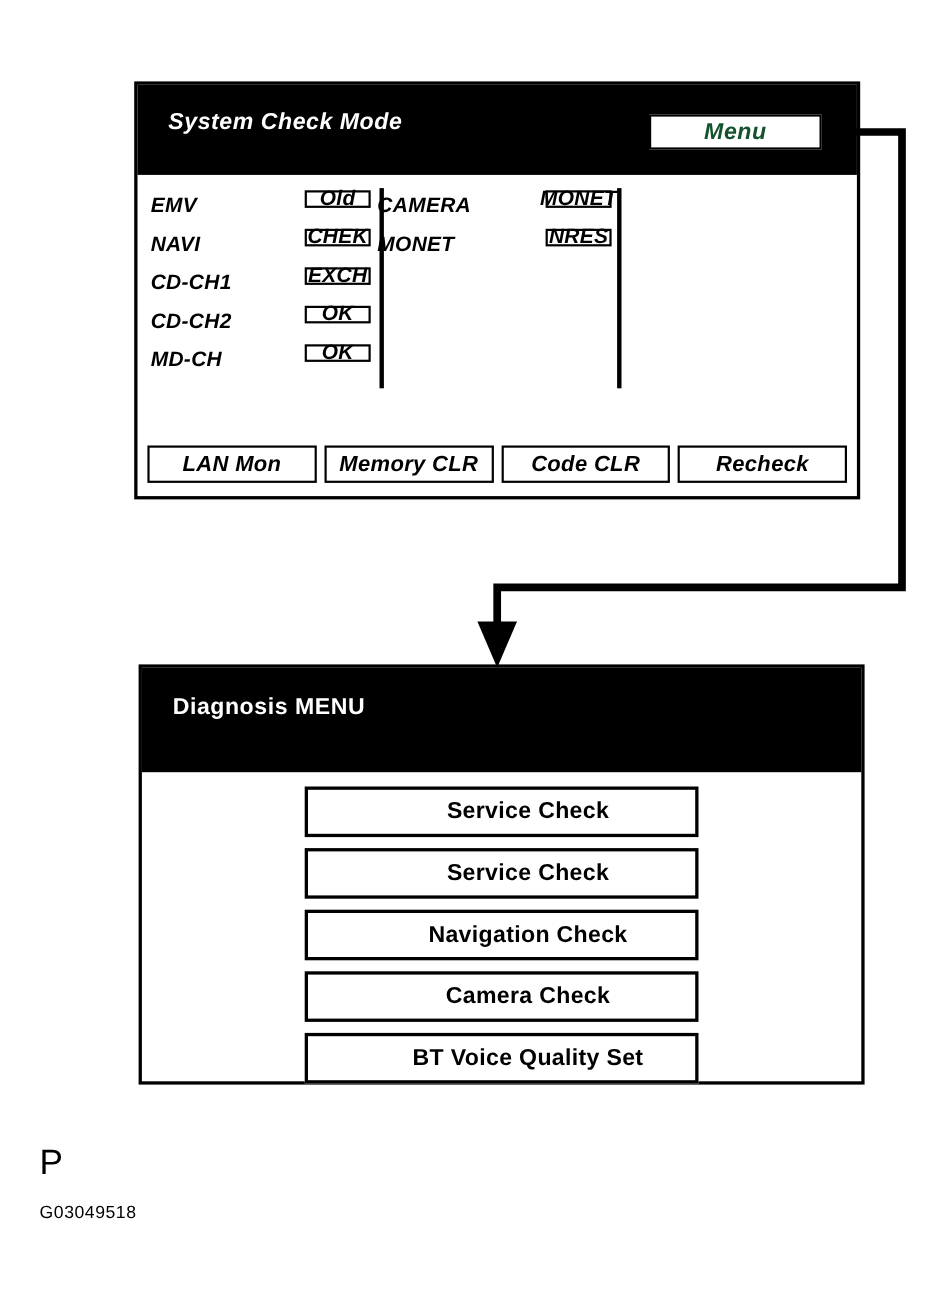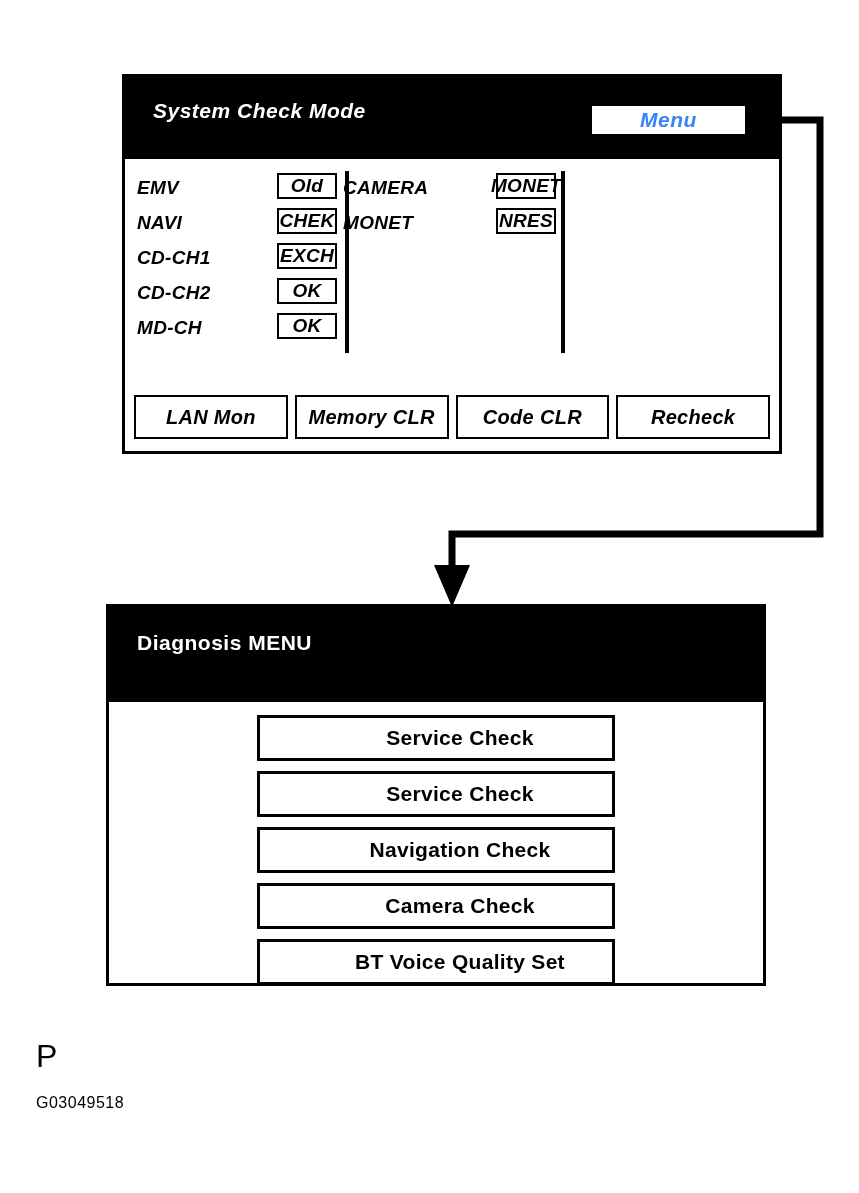--- a/index.html
+++ b/index.html
@@ -56,21 +56,21 @@
 
   .menu-button {
     position: absolute;
     left: 465px;
     top: 27px;
     width: 157px;
     height: 32px;
     background: #ffffff;
     border: 2px solid #000000;
     box-sizing: border-box;
-    color: #3b82f6;
+    color: #14532d;
     font-size: 21px;
     font-weight: bold;
     display: flex;
     align-items: center;
     justify-content: center;
     letter-spacing: 0.5px;
   }
 
   .sc-body {
     position: absolute;
@@ -96,21 +96,21 @@
     top: 4px;
     font-size: 19px;
     font-weight: bold;
     letter-spacing: 0.3px;
     white-space: nowrap;
   }
   .status-badge {
     position: absolute;
     top: 0;
     width: 60px;
-    height: 26px;
+    height: 16px;
     border: 2px solid #000000;
     box-sizing: border-box;
     background: #ffffff;
     font-size: 19px;
     font-weight: bold;
     display: flex;
     align-items: center;
     justify-content: center;
     letter-spacing: 0.3px;
   }
@@ -125,41 +125,41 @@
     height: 182px;
   }
   #divider-1 { left: 220px; }
   #divider-2 { left: 436px; }
 
   .sc-footer {
     position: absolute;
     left: 9px;
     right: 9px;
     bottom: 12px;
-    height: 44px;
+    height: 34px;
     display: flex;
     gap: 7px;
   }
   .footer-button {
     flex: 1;
     border: 2px solid #000000;
     box-sizing: border-box;
     background: #ffffff;
     font-size: 20px;
     font-weight: bold;
     display: flex;
     align-items: center;
     justify-content: center;
     letter-spacing: 0.3px;
     white-space: nowrap;
   }
 
   
   #diagnosis-panel {
-    left: 106px;
+    left: 126px;
     top: 604px;
     width: 660px;
     height: 382px;
   }
   #diagnosis-panel .panel-header {
     height: 95px;
     width: 100%;
   }
   #diagnosis-panel .panel-title {
     left: 28px;

